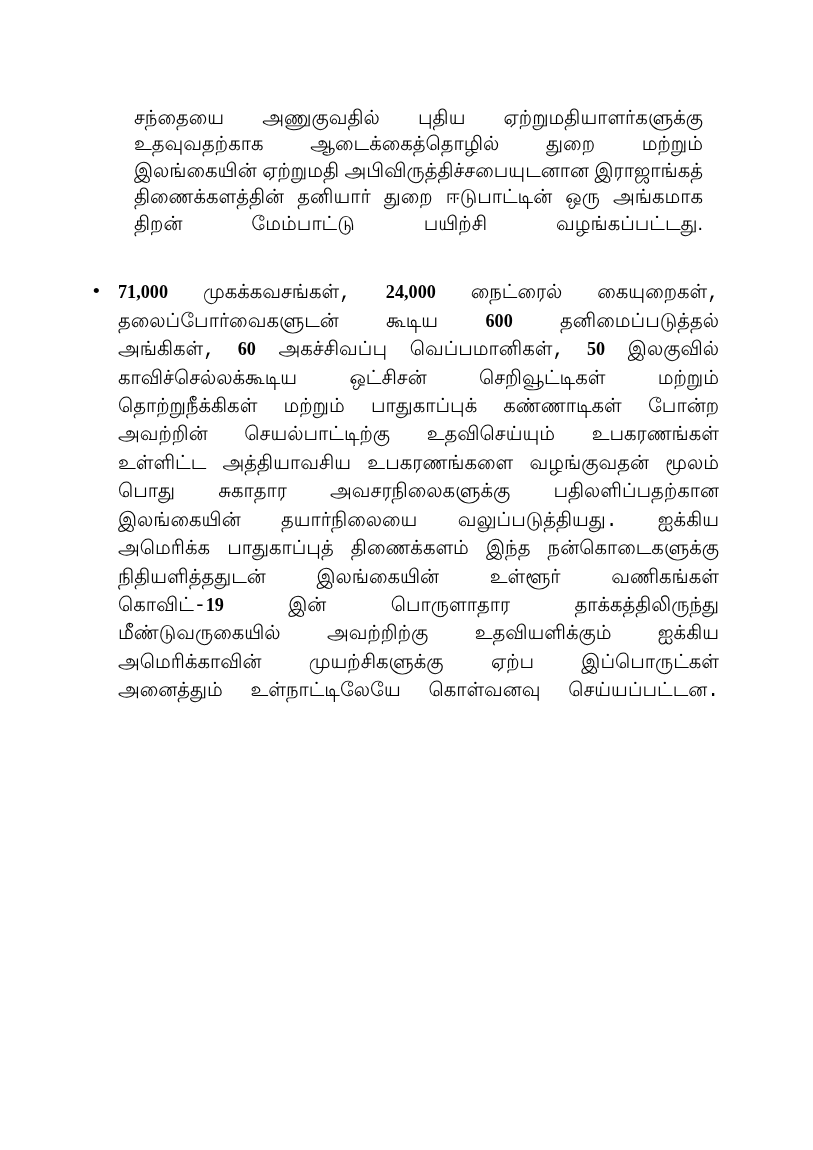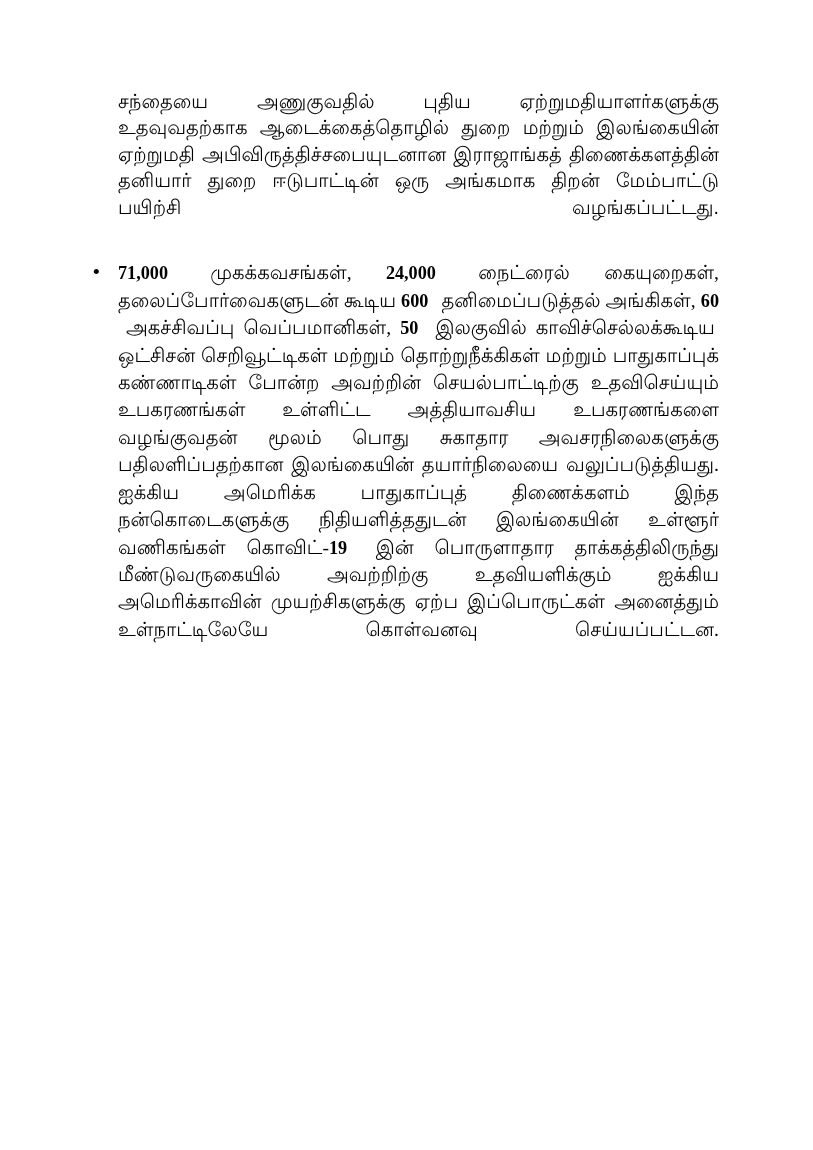--- a/index.html
+++ b/index.html
@@ -21,21 +21,21 @@
     overflow: hidden;
     box-sizing: border-box;
   }
   #content {
     position: absolute;
     left: 93px;
     top: 88px;
     width: 626px;
   }
   .para {
-    margin: 0;
+    margin: 16px;
     padding: 0 0 0 25px;
     text-align: justify;
     text-justify: inter-word;
     font-size: 19.6px;
     line-height: 26.4px;
     word-spacing: 0px;
     hyphens: none;
   }
   
   .para:after {
@@ -71,22 +71,21 @@
     display: inline-block;
     width: 100%;
   }
   
   .num {
     font-family: "Liberation Serif", "DejaVu Serif", serif;
     font-size: 18.2px;
     font-weight: bold;
   }
   .tam {
-    font-family: Liberation Serif, serif;
-    margin-left: 8px;
+    font-family: Liberation Mono, monospace;
   }
 </style>
 </head>
 <body>
 
 <div id="page">
 
   <div id="content">
 
     <p class="para">சந்தையை அணுகுவதில் புதிய ஏற்றுமதியாளர்களுக்கு உதவுவதற்காக ஆடைக்கைத்தொழில் துறை மற்றும் இலங்கையின் ஏற்றுமதி அபிவிருத்திச்சபையுடனான இராஜாங்கத் திணைக்களத்தின் தனியார் துறை ஈடுபாட்டின் ஒரு அங்கமாக திறன் மேம்பாட்டு பயிற்சி வழங்கப்பட்டது.</p>

